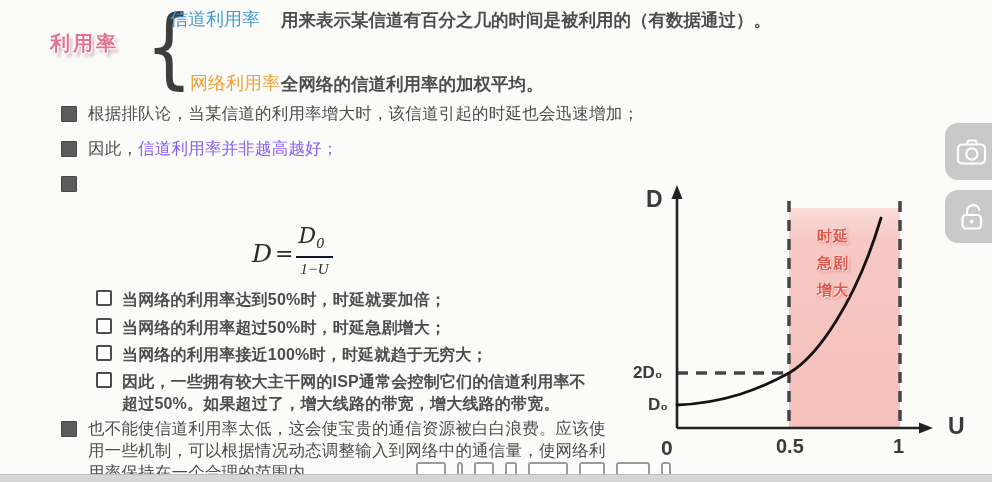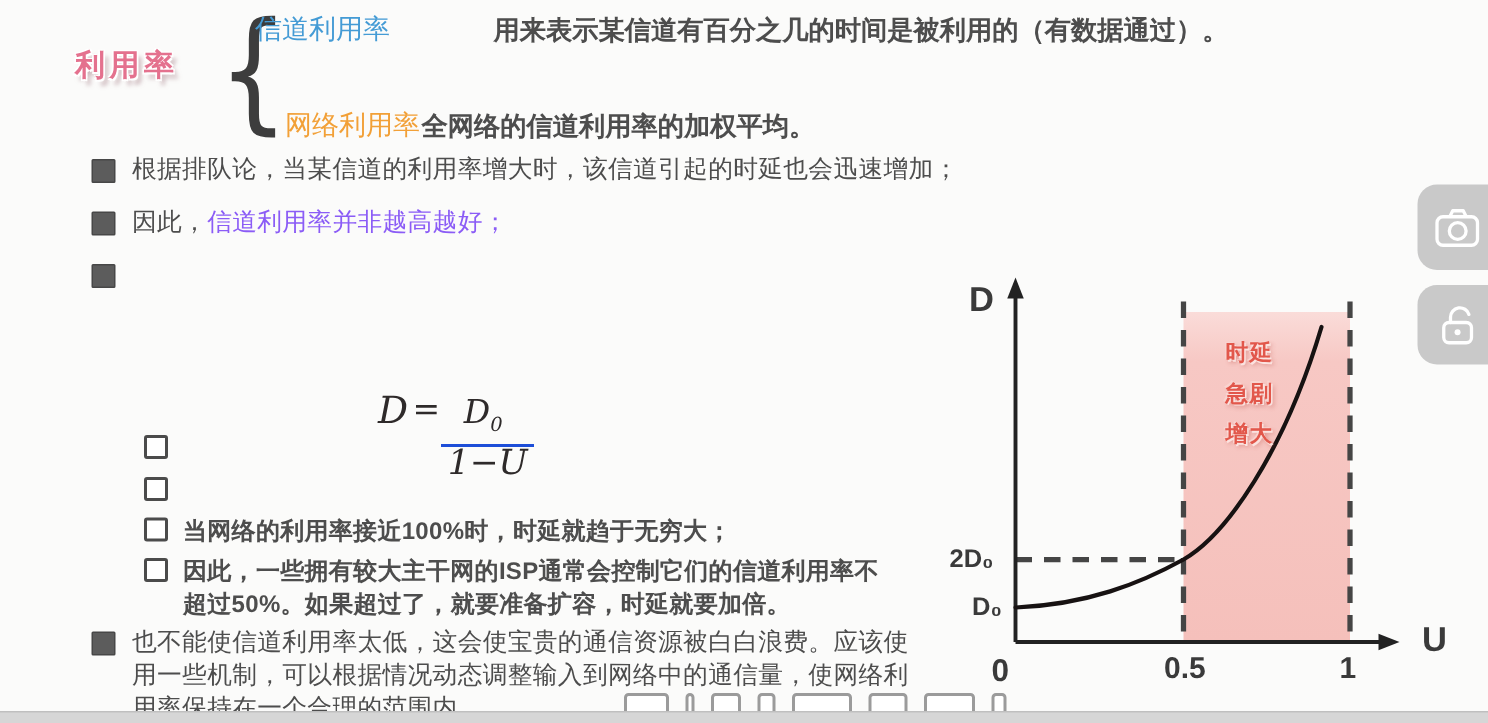--- a/index.html
+++ b/index.html
@@ -23,21 +23,21 @@
     font-size:88px; line-height:96px; font-weight:400; color:#3d3d3d;
     transform:scaleX(.85);
     font-family:"DejaVu Sans",sans-serif;
   }
   .branch-label { position:absolute; left:170px; font-size:18px; font-weight:normal; }
   .branch-label.blue   { top:7px;  color:#449bd5; }
   .branch-label.orange { top:71px; color:#f2a037;margin-left:20px; }
   .branch-desc {
     position:absolute; left:281px; font-size:17.5px; font-weight:700; color:#4d4d4d;
   }
-  .branch-desc.d1 { top:8px;margin-left:48px; }
+  .branch-desc.d1 { top:8px; }
   .branch-desc.d2 { top:72px; }
 
   
   .sq {
     position:absolute; left:61px; width:16px; height:16px;
     background:#5c5c5c; border:1px solid #474747; border-radius:1px;
   }
   .btxt {
     position:absolute; left:88px; font-size:16.5px; font-weight:400;
     color:#4d4d4d; line-height:22px; letter-spacing:.2px;
@@ -47,24 +47,24 @@
   
   .formula {
     position:absolute; left:252px; top:225px;
     display:flex; align-items:center;
     font-family:"DejaVu Serif","Liberation Serif",serif;
     font-style:italic; color:#2e2a2a;
   }
   .formula .lhs { font-size:25px; }
   .formula .eqs { font-size:22px; padding:0 1px 0 3px; }
   .frac { display:inline-flex; flex-direction:column; align-items:center; }
-  .frac .num { font-size:22px; line-height:22px; padding:0 10px 1px 4px;margin-top:40px; }
+  .frac .num { font-size:22px; line-height:22px; padding:0 10px 1px 4px; }
   .frac .num sub { font-size:13px; font-style:italic; }
   .frac .den {
-    border-top:2px solid #1d4ed8; font-size:23px; line-height:23px; padding:0 4px;
+    border-top:2px solid #0f172a; font-size:15px; line-height:23px; padding:0 4px;font-family:Liberation Serif, serif;
   }
 
   
   .chk {
     position:absolute; left:96px; width:16px; height:16px;
     background:#fff; border:2.5px solid #4b4b4b; border-radius:2px;
   }
   .ctxt {
     position:absolute; left:122px; font-size:16px; font-weight:700;
     color:#4d4d4d; line-height:22px; letter-spacing:.2px;
@@ -133,28 +133,30 @@
   <div class="formula">
     <span class="lhs">D</span>
     <span class="eqs">=</span>
     <span class="frac">
       <span class="num"><span>D</span><sub>0</sub></span>
       <span class="den">1−U</span>
     </span>
   </div>
 
   <div class="chk" style="top:290px"></div>
+  <div class="ctxt" style="top:289px; width:520px">当网络的利用率达到50%时，时延就要加倍；</div>
 
   <div class="chk" style="top:318px"></div>
+  <div class="ctxt" style="top:317px; width:520px">当网络的利用率超过50%时，时延急剧增大；</div>
 
   <div class="chk" style="top:345px"></div>
   <div class="ctxt" style="top:344px; width:520px">当网络的利用率接近100%时，时延就趋于无穷大；</div>
 
   <div class="chk" style="top:372px"></div>
-  <div class="ctxt" style="top:371px; width:474px">因此，一些拥有较大主干网的ISP通常会控制它们的信道利用率不超过50%。如果超过了，就要准备扩容，时延就要加倍。</div>
+  <div class="ctxt" style="top:371px; width:474px">因此，一些拥有较大主干网的ISP通常会控制它们的信道利用率不超过50%。如果超过了，增大线路的带宽，增大线路的带宽。</div>
 
   <div class="sq" style="top:421px"></div>
   <div class="btxt" style="top:417px; width:518px">也不能使信道利用率太低，这会使宝贵的通信资源被白白浪费。应该使用一些机制，可以根据情况动态调整输入到网络中的通信量，使网络利用率保持在一个合理的范围内。</div>
 
   <svg class="graph-svg" width="350" height="295" viewBox="0 0 350 295">
     <defs>
       <linearGradient id="pinkgrad" x1="0" y1="0" x2="0" y2="1">
         <stop offset="0%" stop-color="#fadcd9"></stop>
         <stop offset="15%" stop-color="#f7c8c4"></stop>
         <stop offset="100%" stop-color="#f5c0bb"></stop>

